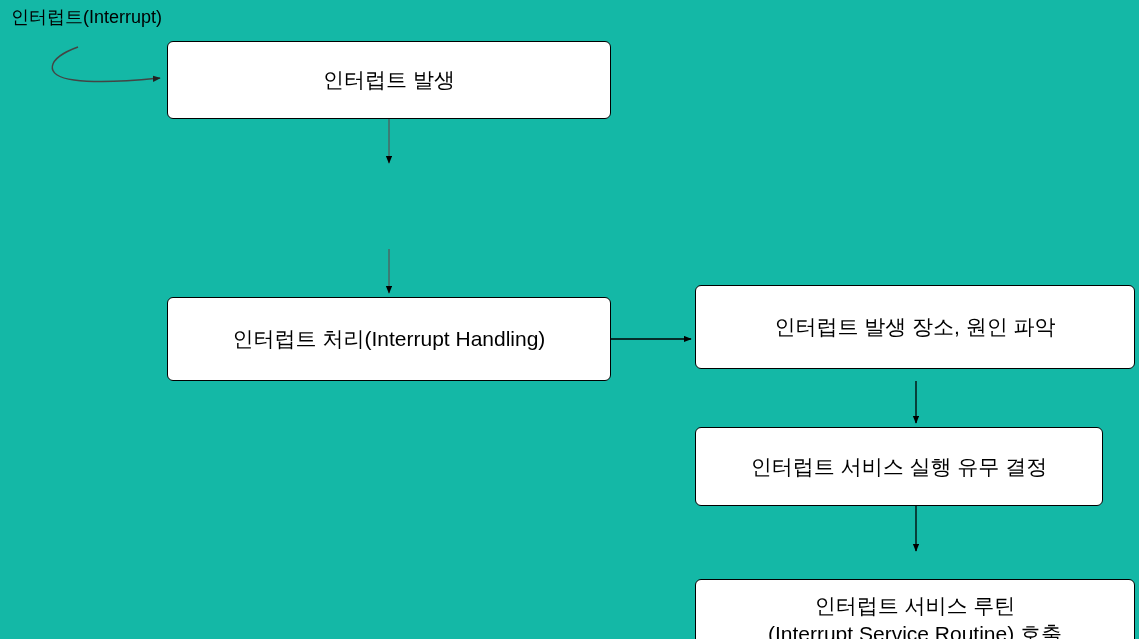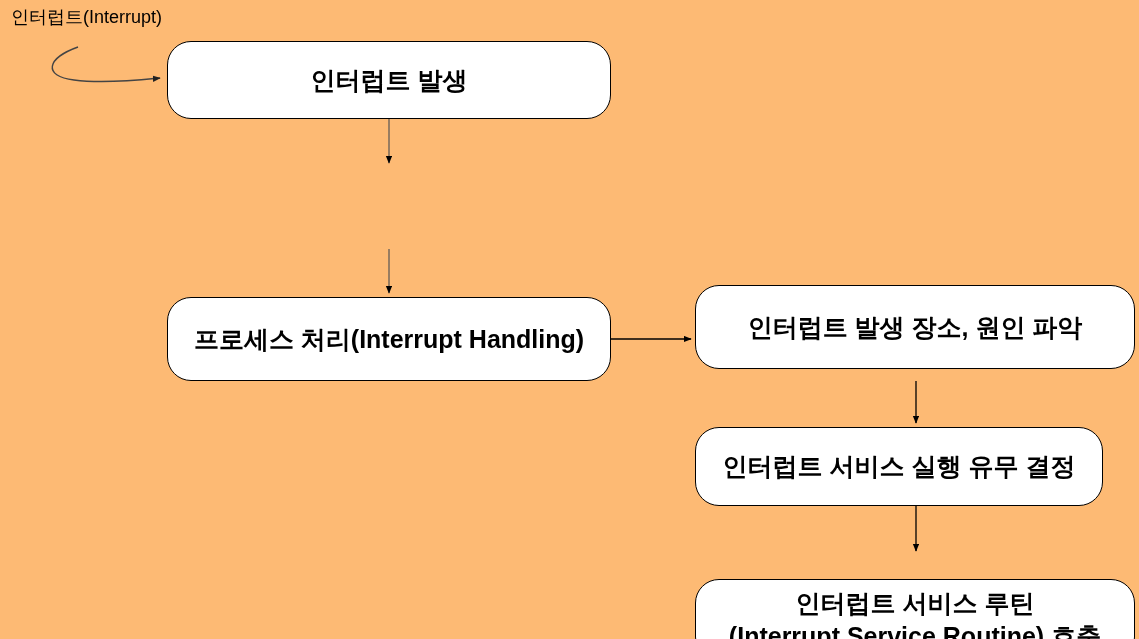--- a/index.html
+++ b/index.html
@@ -9,47 +9,46 @@
     background: #ffffff;
   }
   body {
     font-family: "Liberation Sans", "DejaVu Sans", sans-serif;
     color: #000000;
   }
   #canvas {
     position: relative;
     width: 1139px;
     height: 639px;
-    background: #fdba74;
+    background: #14b8a6;
     overflow: hidden;
   }
   .edge-layer {
     position: absolute;
     left: 0;
     top: 0;
     width: 1139px;
     height: 639px;
     pointer-events: none;
   }
   .node {
     position: absolute;
     box-sizing: border-box;
     border: 1.3px solid #000000;
-    border-radius: 24px;
+    border-radius: 6px;
     background: #ffffff;
     display: flex;
     align-items: center;
     justify-content: center;
     text-align: center;
     line-height: 1.32;
-    font-size: 25px;
+    font-size: 21px;
     color: #000000;
     white-space: pre-line;
     padding: 0 10px;
-    font-weight: bold;
   }
   .caption {
     position: absolute;
     font-size: 18px;
     color: #000000;
     white-space: nowrap;
   }
   
   #node-0 { left: 167px; top: 41px;  width: 444px; height: 78px; }
   #node-1 { left: 167px; top: 167px; width: 444px; height: 82px; }
@@ -85,21 +84,21 @@
     <line x1="916" y1="381" x2="916" y2="423" stroke="#000000" stroke-width="1.3" marker-end="url(#arrowhead)"></line>
 
     <line x1="916" y1="506" x2="916" y2="551" stroke="#000000" stroke-width="1.3" marker-end="url(#arrowhead)"></line>
   </svg>
 
   <div class="caption" id="caption-0">인터럽트(Interrupt)</div>
 
   <div class="node" id="node-0">인터럽트 발생</div>
 
 
-  <div class="node" id="node-2">프로세스 처리(Interrupt Handling)</div>
+  <div class="node" id="node-2">인터럽트 처리(Interrupt Handling)</div>
 
   <div class="node" id="node-3">인터럽트 발생 장소, 원인 파악</div>
 
   <div class="node" id="node-4">인터럽트 서비스 실행 유무 결정</div>
 
   <div class="node" id="node-5">인터럽트 서비스 루틴
 (Interrupt Service Routine) 호출</div>
 
 </div>
 

